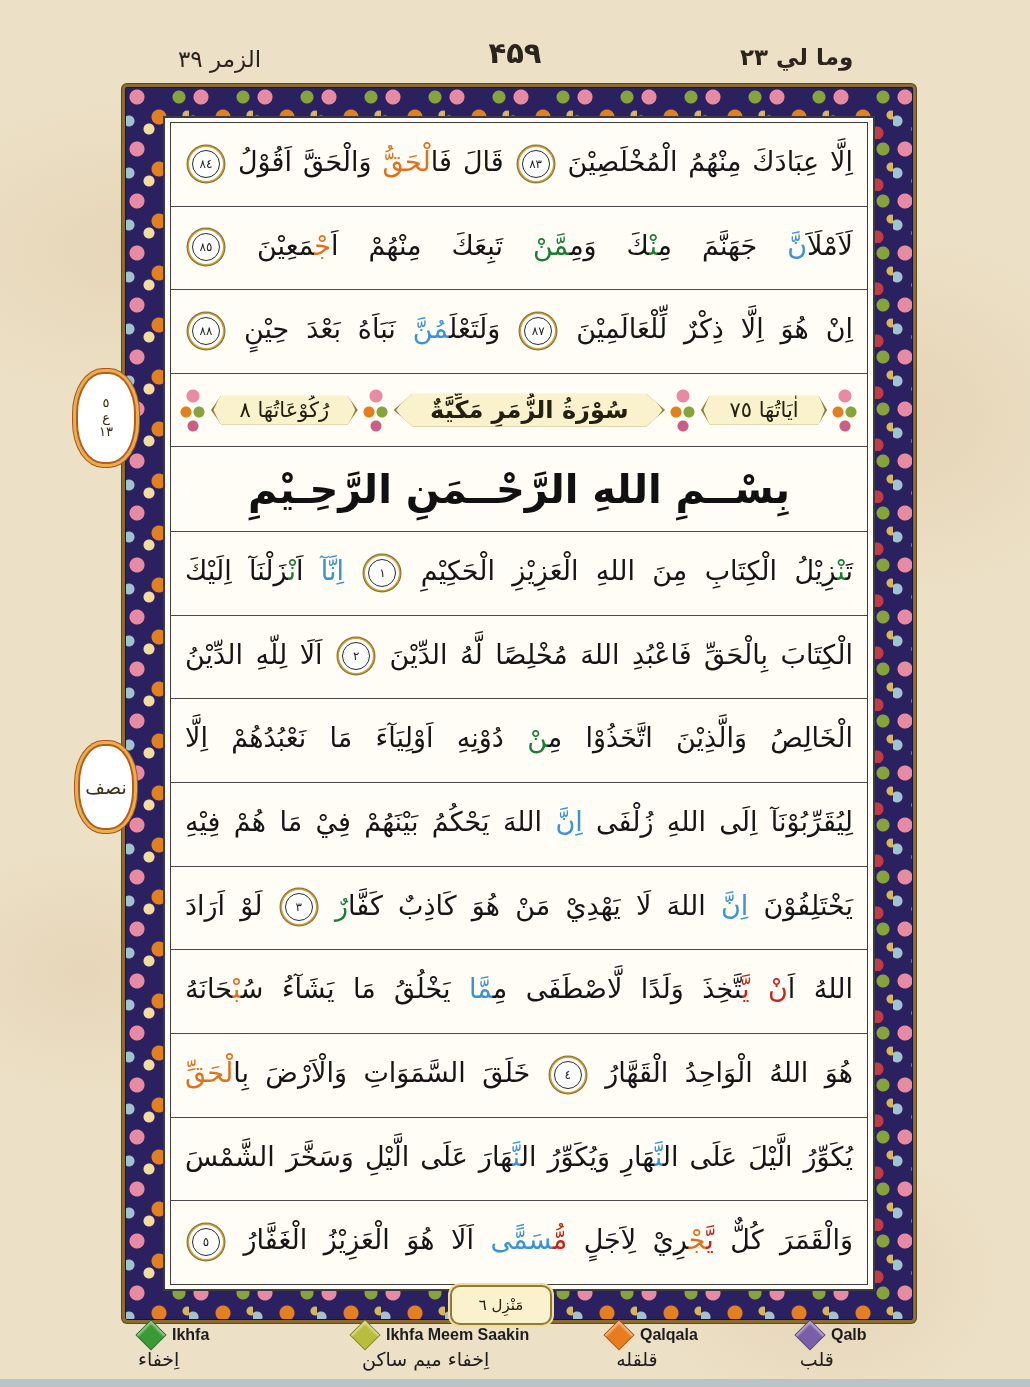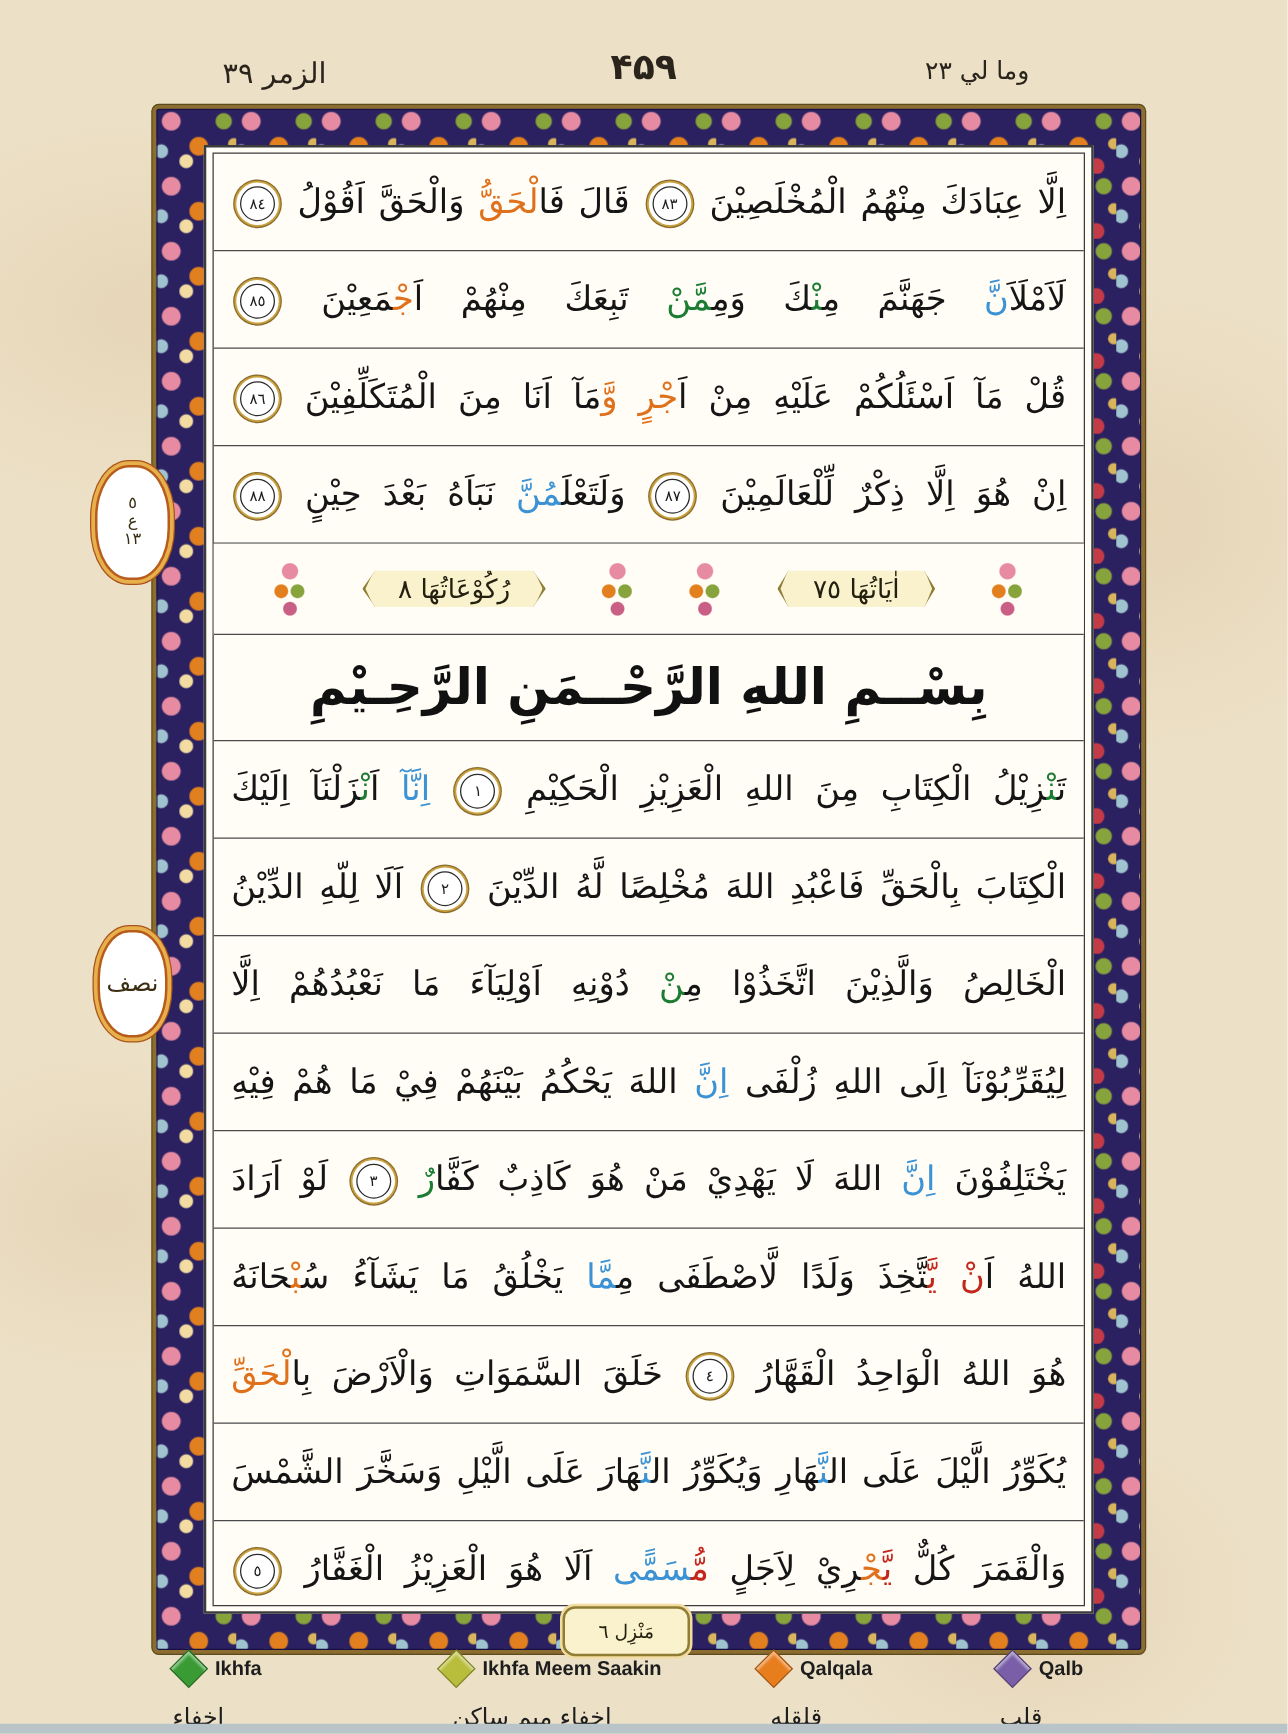--- a/index.html
+++ b/index.html
@@ -10,21 +10,21 @@
       radial-gradient(ellipse 340px 220px at 12% 18%, rgba(199,152,98,.14), transparent 70%),
       radial-gradient(ellipse 300px 260px at 88% 30%, rgba(199,152,98,.16), transparent 70%),
       radial-gradient(ellipse 420px 300px at 50% 75%, rgba(210,168,110,.10), transparent 70%),
       radial-gradient(ellipse 260px 200px at 80% 92%, rgba(190,140,90,.14), transparent 70%),
       radial-gradient(ellipse 240px 180px at 8% 70%, rgba(190,140,90,.12), transparent 70%);
     font-family:"DejaVu Sans",sans-serif;
   }
   .hdr{position:absolute;color:#2b241c;direction:rtl;}
   #hdr-left{left:178px;top:46px;font-size:23px;}
   #hdr-center{left:0;right:0;top:36px;text-align:center;font-size:29px;font-weight:bold;}
-  #hdr-right{left:740px;top:44px;font-size:20px;}
+  #hdr-right{left:740px;top:44px;font-size:23px;font-weight:bold;}
 
   
   #frame{
     position:absolute;left:122px;top:84px;width:788px;height:1233px;
     background-color:#2b2060;
     background-image:
       radial-gradient(circle at 12px 10px, #e78ba3 7px, rgba(0,0,0,0) 8px),
       radial-gradient(circle at 34px 30px, #e2801f 7px, rgba(0,0,0,0) 8px),
       radial-gradient(circle at 54px 10px, #87a33c 6px, rgba(0,0,0,0) 7px),
       radial-gradient(circle at 24px 42px, #f3dca2 5px, rgba(0,0,0,0) 6px),
@@ -96,42 +96,42 @@
     font-size:15px;color:#23200f;direction:rtl;z-index:5;
   }
   
   .legend-item{position:absolute;top:1324px;white-space:nowrap;}
   .diamond{
     display:inline-block;width:20px;height:20px;transform:rotate(45deg);
     border:1px solid rgba(0,0,0,.3);vertical-align:-4px;margin:0 10px 0 2px;
     box-shadow:inset 2px 2px 2px rgba(255,255,255,.45);
   }
   .leg-en{font-family:"Liberation Sans","DejaVu Sans",sans-serif;font-weight:bold;font-size:16px;color:#1d1d1d;vertical-align:2px;}
-  .leg-ar{font-size:19px;color:#1d1d1d;direction:rtl;text-align:center;margin-top:17px;padding-right:30px;}
+  .leg-ar{font-size:19px;color:#1d1d1d;direction:rtl;text-align:center;margin-top:2px;padding-right:30px;}
   #leg0{left:138px;} #leg1{left:352px;} #leg2{left:606px;} #leg3{left:797px;}
   #bottom-strip{position:absolute;left:0;right:0;bottom:0;height:8px;background:#b9c4c9;}
 </style>
 </head>
 <body>
 
 <div class="hdr" id="hdr-left">الزمر ٣٩</div>
 <div class="hdr" id="hdr-center">۴۵۹</div>
 <div class="hdr" id="hdr-right">وما لي ٢٣</div>
 
 <div id="frame">
   <div id="inner">
     <div id="rows">
         <div class="line"><span class="seg" style="color: rgb(21, 21, 21);">اِلَّا عِبَادَكَ مِنْهُمُ الْمُخْلَصِيْنَ </span><span class="m">٨٣</span><span class="seg" style="color: rgb(21, 21, 21);"> قَالَ فَا</span><span class="seg" style="color: rgb(224, 113, 28);">لْحَقُّ</span><span class="seg" style="color: rgb(21, 21, 21);"> وَالْحَقَّ اَقُوْلُ </span><span class="m">٨٤</span></div>
         <div class="line"><span class="seg" style="color: rgb(21, 21, 21);">لَاَمْلَاَ</span><span class="seg" style="color: rgb(59, 146, 212);">نَّ</span><span class="seg" style="color: rgb(21, 21, 21);"> جَهَنَّمَ مِ</span><span class="seg" style="color: rgb(28, 124, 51);">نْ</span><span class="seg" style="color: rgb(21, 21, 21);">كَ وَمِ</span><span class="seg" style="color: rgb(28, 124, 51);">مَّنْ</span><span class="seg" style="color: rgb(21, 21, 21);"> تَبِعَكَ مِنْهُمْ اَ</span><span class="seg" style="color: rgb(224, 113, 28);">جْ</span><span class="seg" style="color: rgb(21, 21, 21);">مَعِيْنَ </span><span class="m">٨٥</span></div>
-        <div class="line"><span class="seg" style="color: rgb(21, 21, 21);">قُلْ مَآ اَسْئَلُكُمْ عَلَيْهِ مِنْ اَ</span><span class="seg" style="color: rgb(224, 113, 28);">جْرٍ وَّ</span><span class="seg" style="color: rgb(21, 21, 21);">مَآ اَنَا مِنَ الْمُتَكَلِّفِيْنَ </span><span class="m">٨٦</span></div>
         <div class="line"><span class="seg" style="color: rgb(21, 21, 21);">اِنْ هُوَ اِلَّا ذِكْرٌ لِّلْعَالَمِيْنَ </span><span class="m">٨٧</span><span class="seg" style="color: rgb(21, 21, 21);"> وَلَتَعْلَ</span><span class="seg" style="color: rgb(59, 146, 212);">مُنَّ</span><span class="seg" style="color: rgb(21, 21, 21);"> نَبَاَهُ بَعْدَ حِيْنٍ </span><span class="m">٨٨</span></div>
         <div class="surah-row">
           <span class="flower-cluster"></span>
           <span class="cartouche-wrap"><span class="cartouche">اٰيَاتُهَا ٧٥</span></span>
           <span class="flower-cluster"></span>
+          <span class="cartouche-wrap"><span class="cartouche big">سُوْرَةُ الزُّمَرِ مَكِّيَّةٌ</span></span>
           <span class="flower-cluster"></span>
           <span class="cartouche-wrap"><span class="cartouche">رُكُوْعَاتُهَا ٨</span></span>
           <span class="flower-cluster"></span>
         </div>
         <div class="bismillah-row">بِسْــمِ اللهِ الرَّحْــمَنِ الرَّحِـيْمِ</div>
         <div class="line"><span class="seg" style="color: rgb(21, 21, 21);">تَ</span><span class="seg" style="color: rgb(28, 124, 51);">نْ</span><span class="seg" style="color: rgb(21, 21, 21);">زِيْلُ الْكِتَابِ مِنَ اللهِ الْعَزِيْزِ الْحَكِيْمِ </span><span class="m">١</span><span class="seg" style="color: rgb(21, 21, 21);"> </span><span class="seg" style="color: rgb(59, 146, 212);">اِنَّآ</span><span class="seg" style="color: rgb(21, 21, 21);"> اَ</span><span class="seg" style="color: rgb(28, 124, 51);">نْ</span><span class="seg" style="color: rgb(21, 21, 21);">زَلْنَآ اِلَيْكَ</span></div>
         <div class="line"><span class="seg" style="color: rgb(21, 21, 21);">الْكِتَابَ بِالْحَقِّ فَاعْبُدِ اللهَ مُخْلِصًا لَّهُ الدِّيْنَ </span><span class="m">٢</span><span class="seg" style="color: rgb(21, 21, 21);"> اَلَا لِلّهِ الدِّيْنُ</span></div>
         <div class="line"><span class="seg" style="color: rgb(21, 21, 21); margin-top: 39px;">الْخَالِصُ وَالَّذِيْنَ اتَّخَذُوْا مِ</span><span class="seg" style="color: rgb(28, 124, 51);">نْ</span><span class="seg" style="color: rgb(21, 21, 21);"> دُوْنِهِ اَوْلِيَآءَ مَا نَعْبُدُهُمْ اِلَّا</span></div>
         <div class="line"><span class="seg" style="color: rgb(21, 21, 21);">لِيُقَرِّبُوْنَآ اِلَى اللهِ زُلْفَى </span><span class="seg" style="color: rgb(59, 146, 212);">اِنَّ</span><span class="seg" style="color: rgb(21, 21, 21);"> اللهَ يَحْكُمُ بَيْنَهُمْ فِيْ مَا هُمْ فِيْهِ</span></div>
         <div class="line"><span class="seg" style="color: rgb(21, 21, 21);">يَخْتَلِفُوْنَ </span><span class="seg" style="color: rgb(59, 146, 212);">اِنَّ</span><span class="seg" style="color: rgb(21, 21, 21);"> اللهَ لَا يَهْدِيْ مَنْ هُوَ كَاذِبٌ كَفَّا</span><span class="seg" style="color: rgb(28, 124, 51);">رٌ</span><span class="seg" style="color: rgb(21, 21, 21);"> </span><span class="m">٣</span><span class="seg" style="color: rgb(21, 21, 21);"> لَوْ اَرَادَ</span></div>

